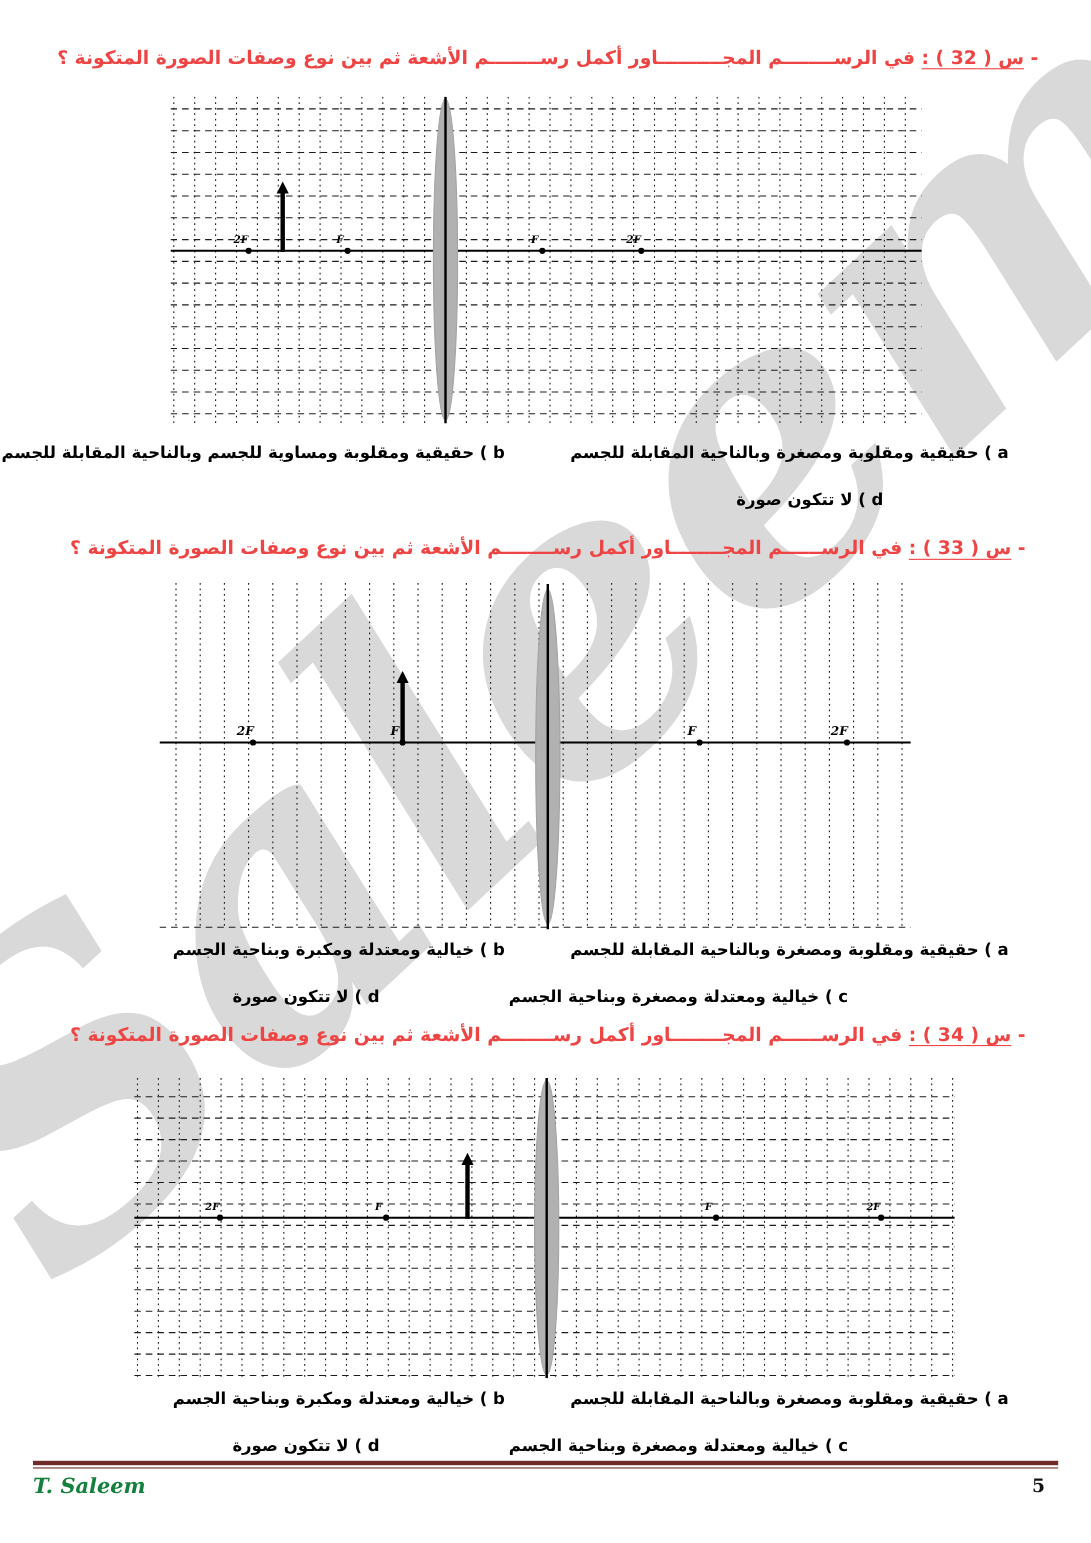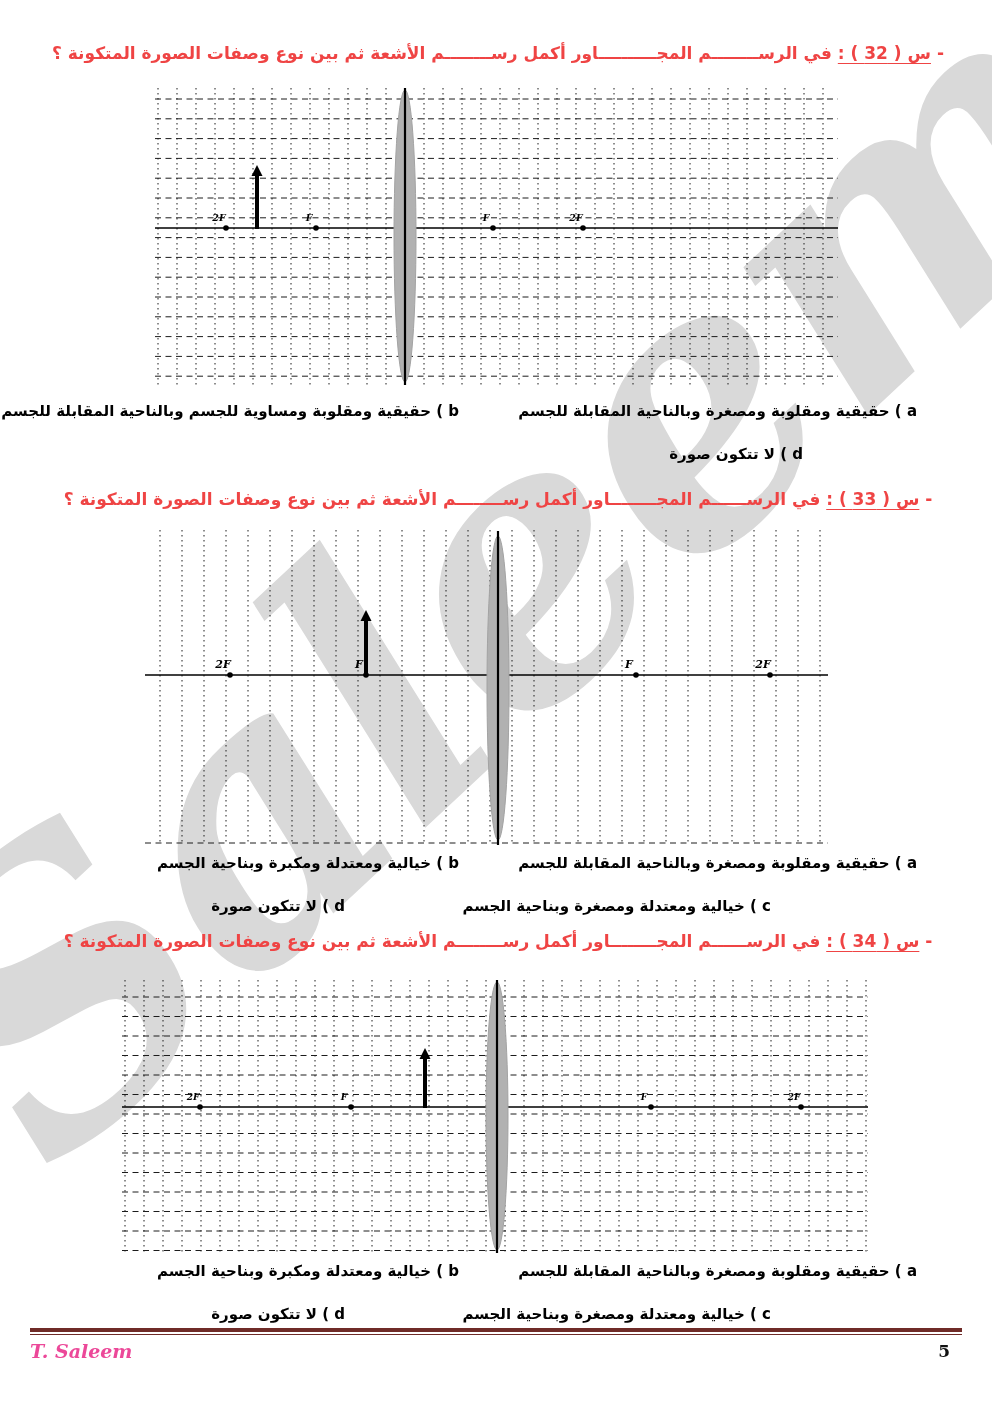--- a/index.html
+++ b/index.html
@@ -16,21 +16,21 @@
   .diag{position:absolute;}
   .answers{position:absolute;left:65px;right:75px;direction:rtl;display:grid;
       grid-template-columns:458px 394px;row-gap:17px;
       font-weight:bold;font-size:15px;line-height:26px;color:#000;}
   .answers .opt{text-align:right;white-space:nowrap;}
   .answers .indent-c{padding-right:146px;}
   .answers .indent-d{padding-right:114px;}
   .footer-rule{position:absolute;left:30px;right:30px;top:1328px;height:2px;
       border-top:4px solid #6f2b28;border-bottom:1px solid #6f2b28;}
   .footer-author{position:absolute;left:30px;top:1340px;
-      font-family:"DejaVu Serif",serif;font-style:italic;font-weight:bold;font-size:19px;color:#ec4899;}
+      font-family:"DejaVu Serif",serif;font-style:italic;font-weight:bold;font-size:19px;color:#15803d;}
   .footer-page{position:absolute;right:42px;top:1341px;
       font-family:"DejaVu Serif",serif;font-weight:bold;font-size:17px;color:#111;}
   
   svg .gv{stroke:#1c1c1c;stroke-width:1;stroke-dasharray:1.5 3.5;}
   svg .gh{stroke:#1c1c1c;stroke-width:1;stroke-dasharray:6 4.5;}
   svg .axis{stroke:#000;stroke-width:1.7;}
   svg .lens{fill:#b1b1b1;stroke:#a3a3a3;stroke-width:1;}
   svg .lensline{stroke:#000;stroke-width:2.2;}
   svg .arrow{stroke:#000;stroke-width:4;}
   svg .pt{fill:#000;}

